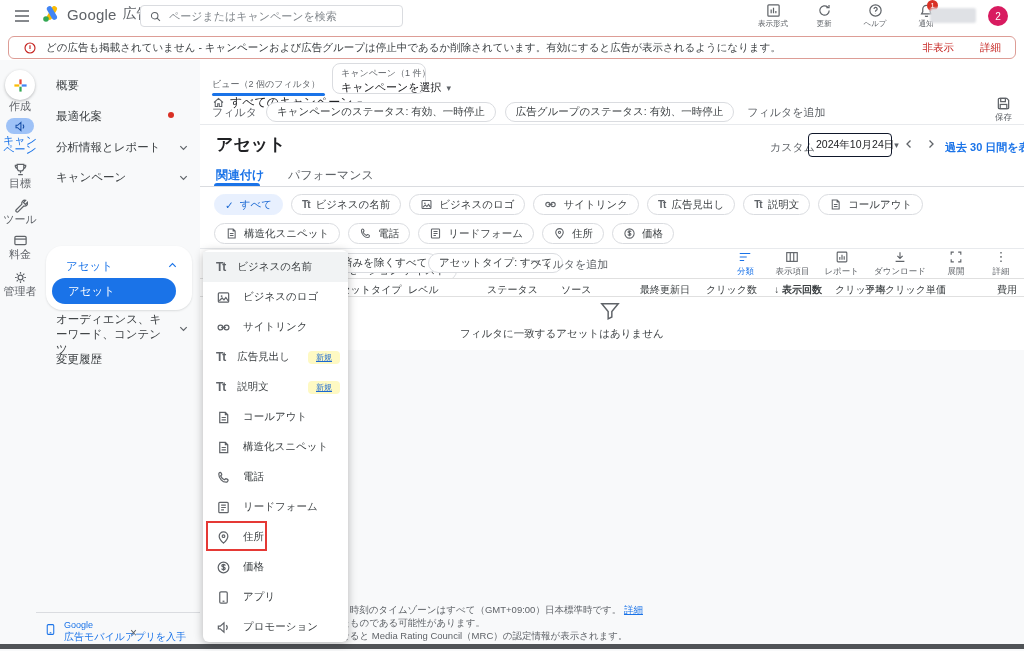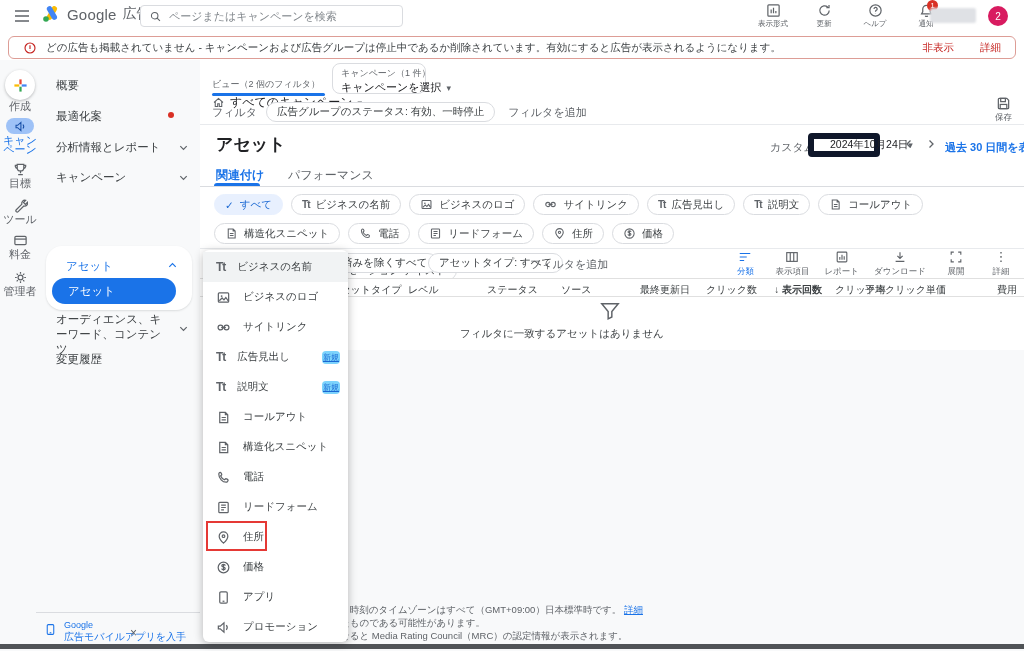--- a/index.html
+++ b/index.html
@@ -78,21 +78,21 @@
   .filter-row { position:absolute; left:12px; top:42px; display:flex; align-items:center; gap:9px; }
   .filter-label { font-size:11px; color:#5f6368; }
   .fchip { height:20px; border:1px solid #dadce0; border-radius:10px; display:flex; align-items:center; padding:0 10px; font-size:10.5px; color:#3c4043; background:#fff; cursor:pointer; white-space:nowrap; }
   .add-filter { font-size:11px; color:#5f6368; cursor:pointer; margin-left:4px; }
   .save-block { position:absolute; right:12px; top:36px; display:flex; flex-direction:column; align-items:center; color:#5f6368; cursor:pointer; }
   .save-block .lbl { font-size:8.5px; margin-top:1px; }
 
   .main-div1 { position:absolute; left:0; top:64px; width:824px; border-top:1px solid #e8eaed; }
   .page-title { position:absolute; left:16px; top:73px; font-size:17px; color:#202124; }
   .date-custom { position:absolute; left:570px; top:80px; font-size:11px; color:#5f6368; }
-  .date-box { position:absolute; left:608px; top:73px; width:72px; height:24px; border:6px solid #0f172a; border-radius:4px; display:flex; align-items:center; justify-content:space-between; padding:0 16px; cursor:pointer; }
+  .date-box { position:absolute; left:608px; top:73px; width:84px; height:24px; border:1px solid #0f172a; border-radius:4px; display:flex; align-items:center; justify-content:space-between; padding:0 7px; cursor:pointer; }
   .date-value { font-size:10.5px; color:#202124; white-space:nowrap; }
   .date-nav { position:absolute; top:78px; color:#5f6368; cursor:pointer; }
   .range-link { position:absolute; left:745px; top:80px; font-size:11px; font-weight:bold; color:#1a73e8; cursor:pointer; white-space:nowrap; }
 
   .tab { position:absolute; top:107px; font-size:12px; cursor:pointer; }
   .tab.active { color:#1a73e8; font-weight:bold; }
   .tab.idle { color:#5f6368; }
   .tab-underline { position:absolute; left:14px; top:123px; width:46px; height:3px; background:#1a73e8; border-radius:3px 3px 0 0; }
   .main-div2 { position:absolute; left:0; top:126px; width:824px; border-top:1px solid #dadce0; }
 
@@ -125,21 +125,21 @@
   .footer { position:absolute; left:340px; top:543px; width:670px; font-size:9.5px; color:#5f6368; line-height:13px; }
   .footer a { color:#1a73e8; text-decoration:underline; cursor:pointer; }
   .bottom-bar { position:absolute; left:0; top:584px; width:1024px; height:5px; background:#505357; }
 
   
   .menu { position:absolute; left:203px; top:250px; width:145px; height:392px; background:#fff; border-radius:6px; box-shadow:0 2px 10px rgba(0,0,0,.28); padding-top:2px; z-index:50; }
   .menu-item { height:30px; display:flex; align-items:center; padding:0 8px 0 13px; gap:12px; cursor:pointer; }
   .menu-item.hover { background:#f1f3f4; }
   .menu-item .mic { color:#5f6368; flex:none; }
   .menu-item .mlbl { font-size:10.5px; color:#3c4043; white-space:nowrap; }
-  .new-badge { margin-left:auto; background:#7dd3fc; color:#1967d2; font-size:8px; padding:1px 1px; border-radius:4px;text-decoration:underline; }
+  .new-badge { margin-left:auto; background:#fef9c3; color:#1967d2; font-size:8px; padding:1px 8px; border-radius:4px;text-decoration:underline; }
   .annotation { position:absolute; left:3px; top:271px; width:61px; height:30px; border:2px solid #e53935; pointer-events:none; }
 </style>
 </head>
 <body>
 
 <svg width="0" height="0" style="position:absolute">
   <defs>
     <symbol id="i-search" viewBox="0 0 16 16">
         <circle cx="7" cy="7" r="4"></circle>
         <path d="M10 10 L13.5 13.5"></path>
@@ -424,20 +424,21 @@
       <div class="camp-sel">
         <div class="sel-label">キャンペーン（1 件）</div>
         <div class="camp-row">
           <span class="camp-value">キャンペーンを選択</span>
           <span class="caret">▾</span>
         </div>
       </div>
 
       <div class="filter-row">
         <span class="filter-label">フィルタ</span>
+        <span class="fchip">キャンペーンのステータス: 有効、一時停止</span>
         <span class="fchip">広告グループのステータス: 有効、一時停止</span>
         <span class="add-filter">フィルタを追加</span>
       </div>
 
       <div class="save-block">
         <svg class="ic" width="15" height="15" viewBox="0 0 16 16">
             <use href="#i-save"></use>
           </svg>
         <span class="lbl">保存</span>
       </div>

